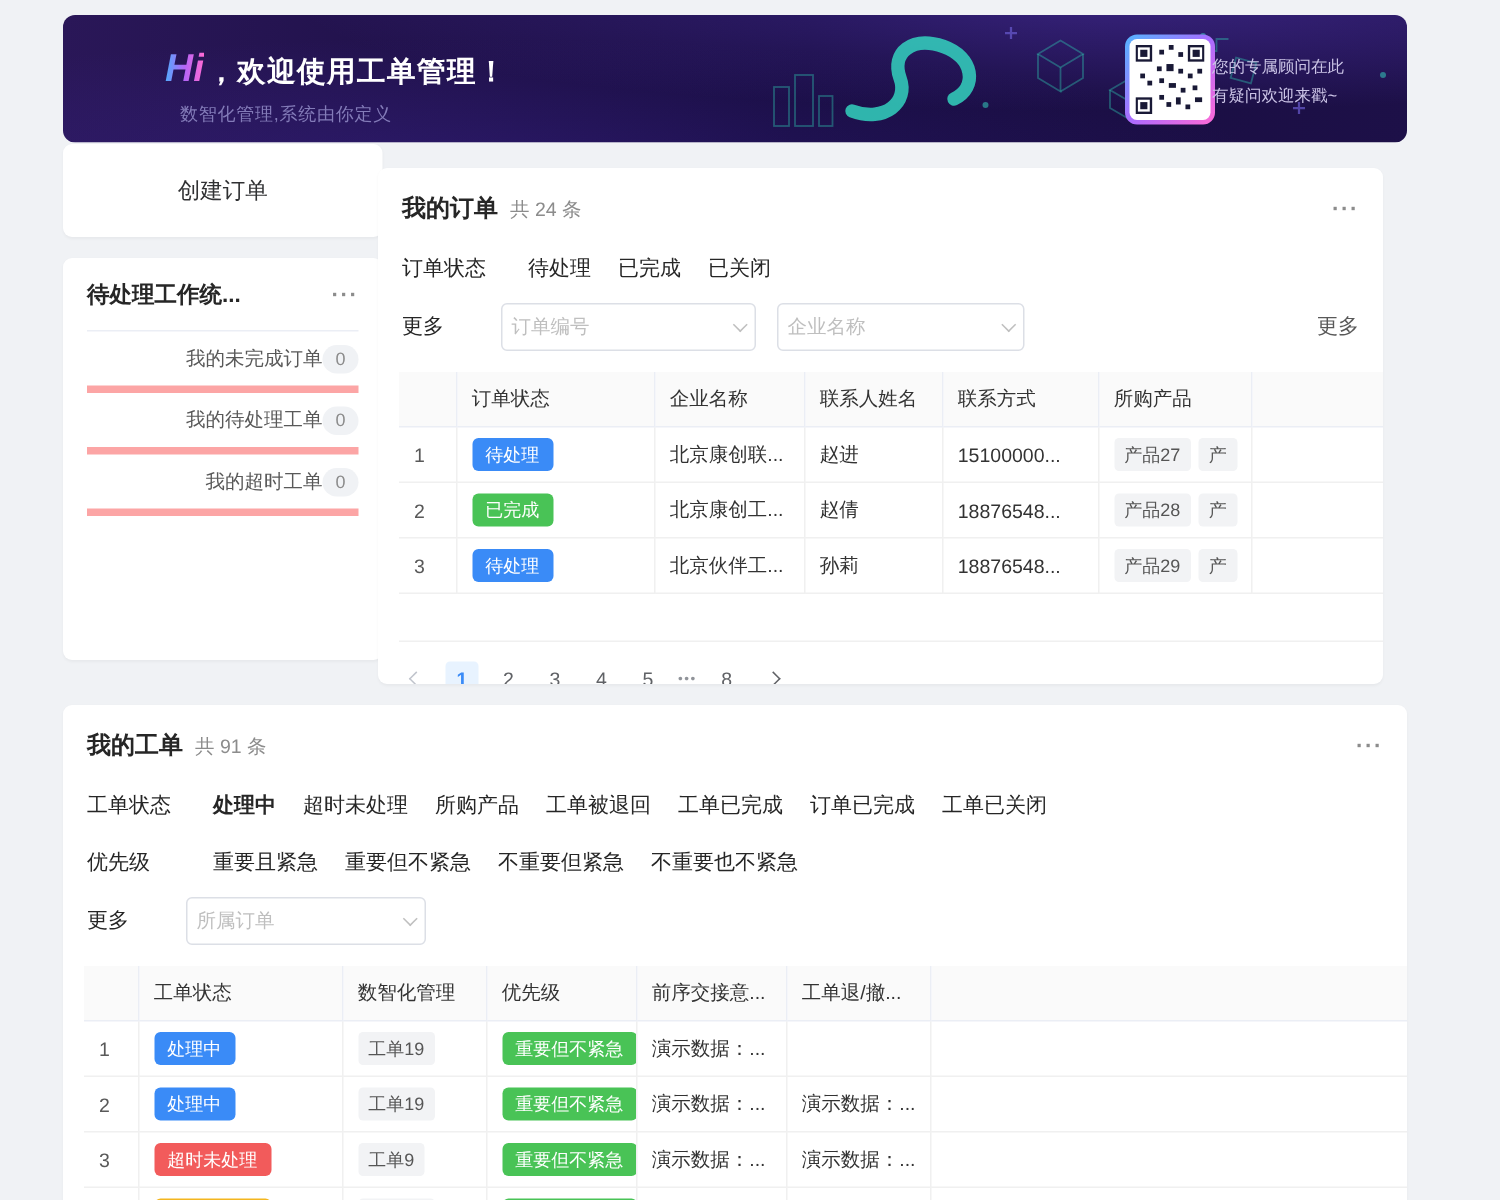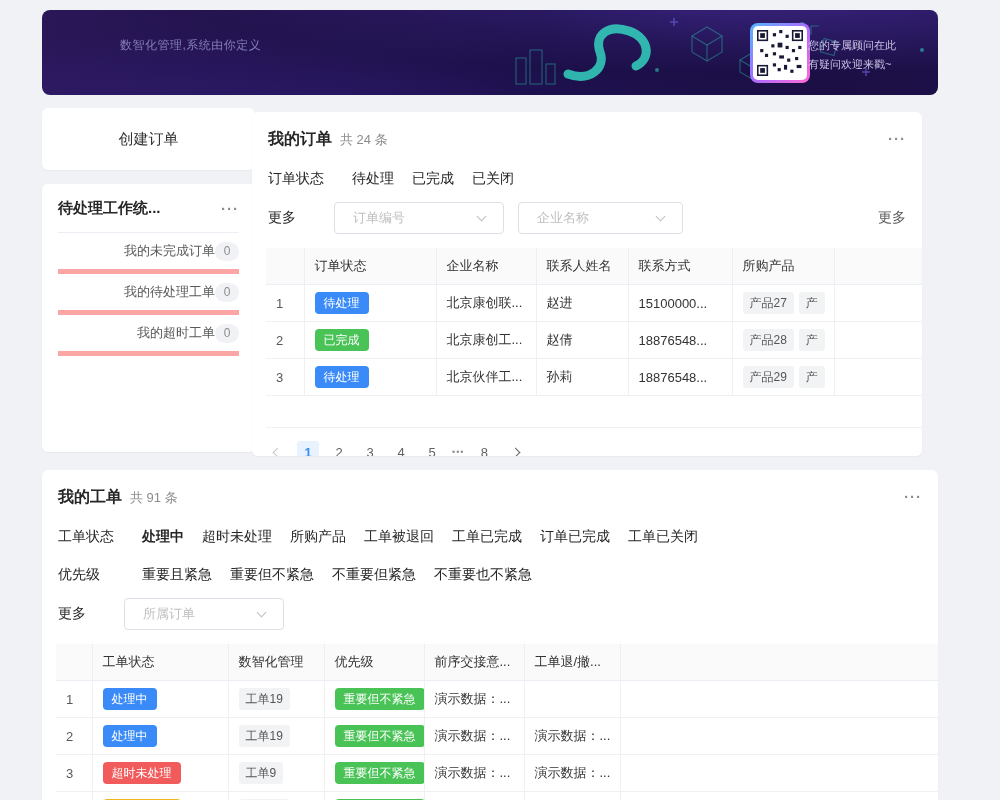--- a/index.html
+++ b/index.html
@@ -18,42 +18,42 @@
   .hi{font-size:26px;font-weight:800;font-style:italic;background:linear-gradient(90deg,#4facfe,#b465f7,#ff6ad5);
       -webkit-background-clip:text;background-clip:text;color:transparent;margin-right:2px}
   .rest{font-size:19px;font-weight:700;color:#ffffff;letter-spacing:1px}
   .banner-sub{font-size:12px;color:#837bb8;margin:7px 0 0 10px;letter-spacing:.5px}
   .qr-outer{position:absolute;right:128px;top:13px;padding:3px;border-radius:8px;z-index:2;
     background:linear-gradient(135deg,#53b6ff,#a96bff,#ff6ad5)}
   .qr-inner{width:54px;height:54px;background:#fff;border-radius:5px;display:flex;align-items:center;justify-content:center}
   .qr-caption{position:absolute;right:34px;top:26px;width:96px;font-size:11px;color:#cbc4e6;line-height:1.7;z-index:2}
 
   
-  .left-col{position:absolute;left:42px;top:108px;width:213px}
+  .left-col{position:absolute;left:42px;top:96px;width:213px}
   .create-card{height:62px;display:flex;align-items:center;justify-content:center;font-size:15px;font-weight:500;color:#303133;cursor:pointer}
   .stats-card{margin-top:14px;height:268px;padding:0 16px}
   .stats-head{display:flex;align-items:center;justify-content:space-between;height:49px;border-bottom:1px solid #ebeef5}
   .stats-title{font-size:15px;font-weight:700;color:#262626}
   .more-icon{color:#8c8c8c;font-size:15px;font-weight:700;letter-spacing:1px;cursor:pointer;line-height:1}
   .stats-item{display:flex;align-items:center;justify-content:flex-end;height:41px;border-bottom:5px solid #fca5a5;font-size:13px;color:#595959;cursor:pointer}
   .count-pill{background:#f0f2f5;color:#8c8c8c;font-size:12px;min-width:24px;height:19px;border-radius:10px;display:flex;align-items:center;justify-content:center;padding:0 6px}
 
   
   .orders-panel{position:absolute;left:252px;top:112px;width:670px;height:344px;overflow:hidden}
   .tickets-panel{position:absolute;left:42px;top:470px;width:896px;height:352px;overflow:hidden}
   .panel-head{display:flex;align-items:baseline;padding:17px 16px 0}
   .panel-title{font-size:16px;font-weight:700;color:#262626}
   .panel-count{font-size:13px;color:#8c8c8c;margin-left:8px}
   .mlauto{margin-left:auto}
   .filter-row{display:flex;align-items:center;gap:18px;margin:20px 16px 0;font-size:14px;white-space:nowrap}
   .f-label{width:66px;flex-shrink:0;color:#262626}
   .f-opt{color:#262626;cursor:pointer}
   .f-opt.sel{font-weight:700}
   .select-row{display:flex;align-items:center;margin:14px 16px 0;font-size:14px}
-  .select{height:32px;border:1px solid #dcdfe6;border-radius:4px;background:#fff;display:flex;align-items:center;justify-content:space-between;padding:0 18px;cursor:pointer}
+  .select{height:32px;border:1px solid #dcdfe6;border-radius:4px;background:#fff;display:flex;align-items:center;justify-content:space-between;padding:0 6px;cursor:pointer}
   .select .ph{font-size:13px;color:#bfbfbf}
   .chev-down{width:7px;height:7px;border-right:1.5px solid #bfbfbf;border-bottom:1.5px solid #bfbfbf;transform:rotate(45deg);margin-top:-4px;flex-shrink:0}
   .more-link{margin-left:auto;color:#595959;cursor:pointer}
 
   
   table{border-collapse:collapse;table-layout:fixed;font-size:13px}
   .orders-tbl{width:656px;margin:14px 0 0 14px}
   .tickets-tbl{width:882px;margin:14px 0 0 14px}
   th{background:#fafafa;font-weight:400;color:#333;text-align:left;padding:9px 10px;border-bottom:1px solid #ebeef5;border-right:1px solid #ebeef5;white-space:nowrap;overflow:hidden}
   td{padding:7px 10px;border-bottom:1px solid #f0f0f0;border-right:1px solid #f0f0f0;white-space:nowrap;overflow:hidden;color:#333;height:33px}
@@ -98,20 +98,24 @@
       <path d="M168 12 h8 M172 8 v8"></path>
         <path d="M360 62 h8 M364 58 v8"></path>
     </g>
     <g fill="#35dfc5" fill-opacity="0.5">
       <circle cx="155" cy="60" r="2"></circle>
         <circle cx="300" cy="14" r="2"></circle>
         <circle cx="420" cy="40" r="2"></circle>
     </g>
   </svg>
   <div class="banner-text">
+    <div class="banner-title">
+      <span class="hi">Hi</span>
+      <span class="rest">，欢迎使用工单管理！</span>
+    </div>
     <div class="banner-sub">数智化管理,系统由你定义</div>
   </div>
   <div class="qr-outer">
     <div class="qr-inner">
       <svg width="46" height="46" viewBox="0 0 29 29">
         <g fill="#191936">
           <rect x="0" y="0" width="7" height="7"></rect>
             <rect x="22" y="0" width="7" height="7"></rect>
             <rect x="0" y="22" width="7" height="7"></rect>
         </g>

